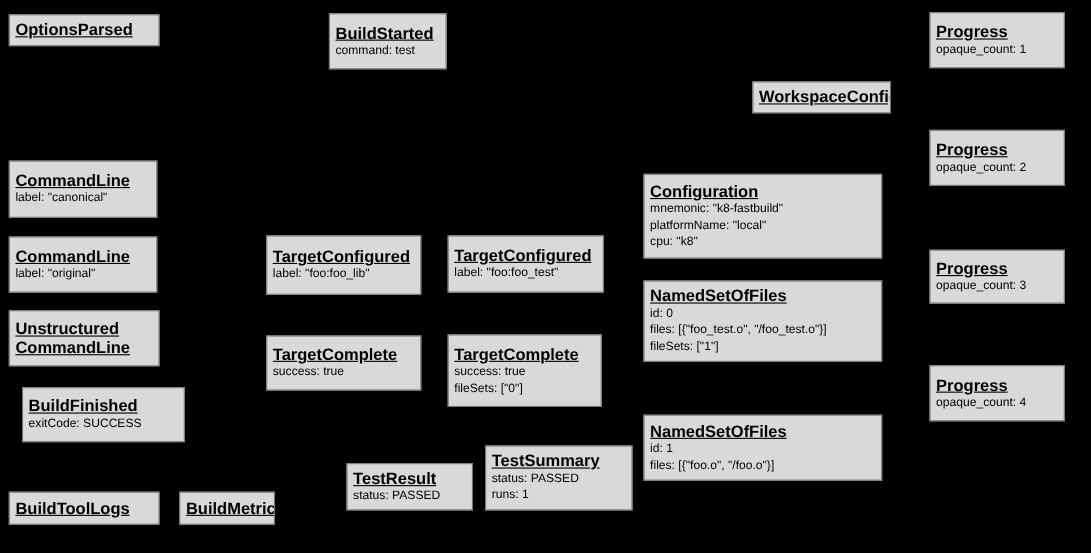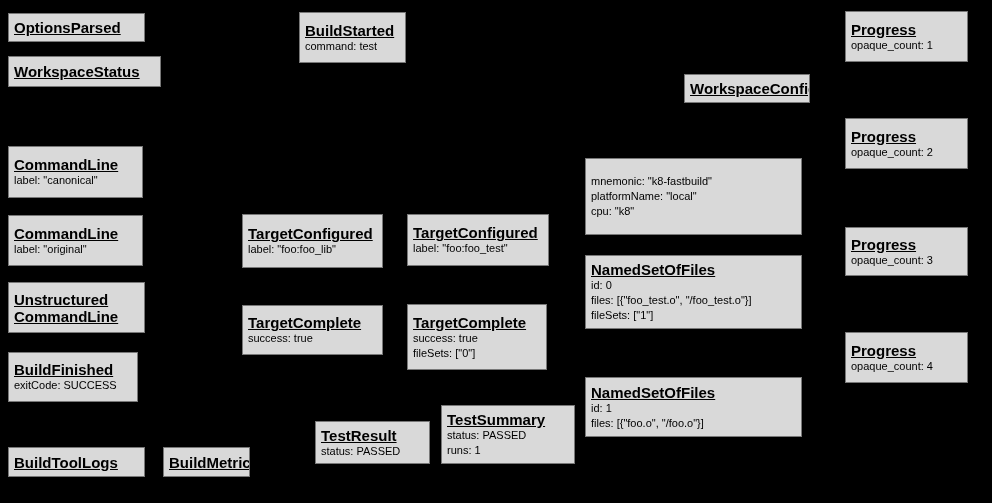--- a/index.html
+++ b/index.html
@@ -19,41 +19,38 @@
 </style>
 </head>
 <body>
 
 <div class="canvas">
 
   <div class="node" style="left:8px;top:13px;width:137px;height:29px">
     <div class="t">OptionsParsed</div>
   </div>
 
-  <div class="node" style="left:8px;top:56px;width:153px;height:31px">
-    <div class="t">WorkspaceStatus</div>
-  </div>
 
 
   <div class="node" style="left:8px;top:146px;width:135px;height:52px">
     <div class="t">CommandLine</div>
     <div class="b">label: "canonical"</div>
   </div>
 
   <div class="node" style="left:8px;top:215px;width:135px;height:51px">
     <div class="t">CommandLine</div>
     <div class="b">label: "original"</div>
   </div>
 
   <div class="node" style="left:8px;top:282px;width:137px;height:51px">
     <div class="t">Unstructured</div>
     <div class="t">CommandLine</div>
   </div>
 
-  <div class="node" style="left:8px;top:352px;width:130px;height:50px">
+  <div class="node" style="left:20px;top:352px;width:148px;height:50px">
     <div class="t">BuildFinished</div>
     <div class="b">exitCode: SUCCESS</div>
   </div>
 
   <div class="node" style="left:8px;top:447px;width:137px;height:30px">
     <div class="t">BuildToolLogs</div>
   </div>
 
   <div class="node" style="left:163px;top:447px;width:87px;height:30px">
     <div class="t">BuildMetrics</div>
@@ -95,20 +92,21 @@
     <div class="t">TestSummary</div>
     <div class="b">status: PASSED</div>
     <div class="b">runs: 1</div>
   </div>
 
   <div class="node" style="left:684px;top:74px;width:126px;height:29px">
     <div class="t">WorkspaceConfig</div>
   </div>
 
   <div class="node" style="left:585px;top:158px;width:217px;height:77px">
+    <div class="t">Configuration</div>
     <div class="b">mnemonic: "k8-fastbuild"</div>
     <div class="b">platformName: "local"</div>
     <div class="b">cpu: "k8"</div>
   </div>
 
   <div class="node" style="left:585px;top:255px;width:217px;height:74px">
     <div class="t">NamedSetOfFiles</div>
     <div class="b">id: 0</div>
     <div class="b">files: [{"foo_test.o", "/foo_test.o"}]</div>
     <div class="b">fileSets: ["1"]</div>

